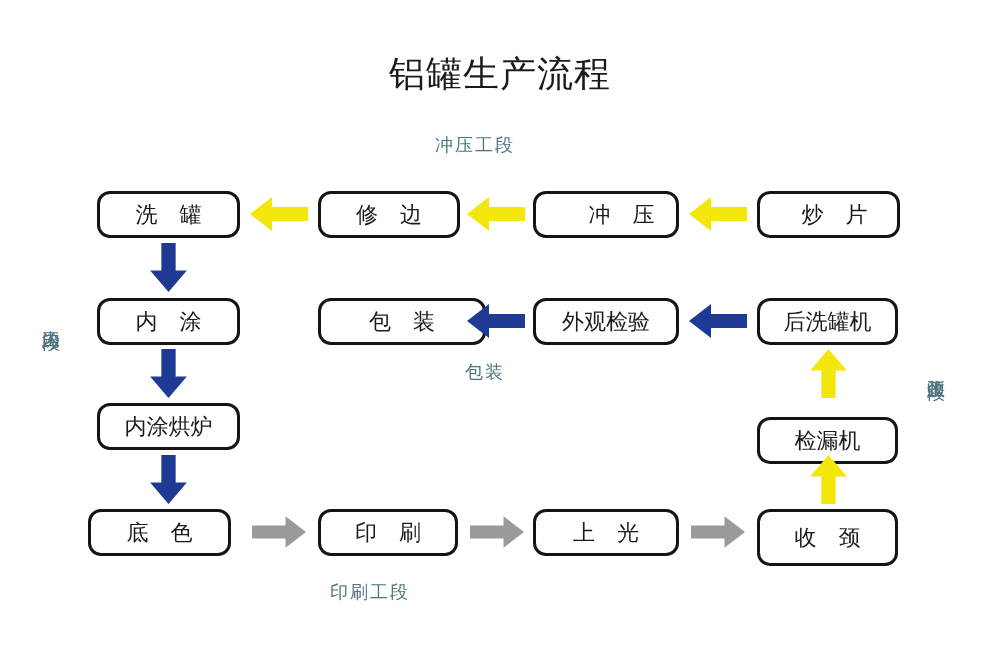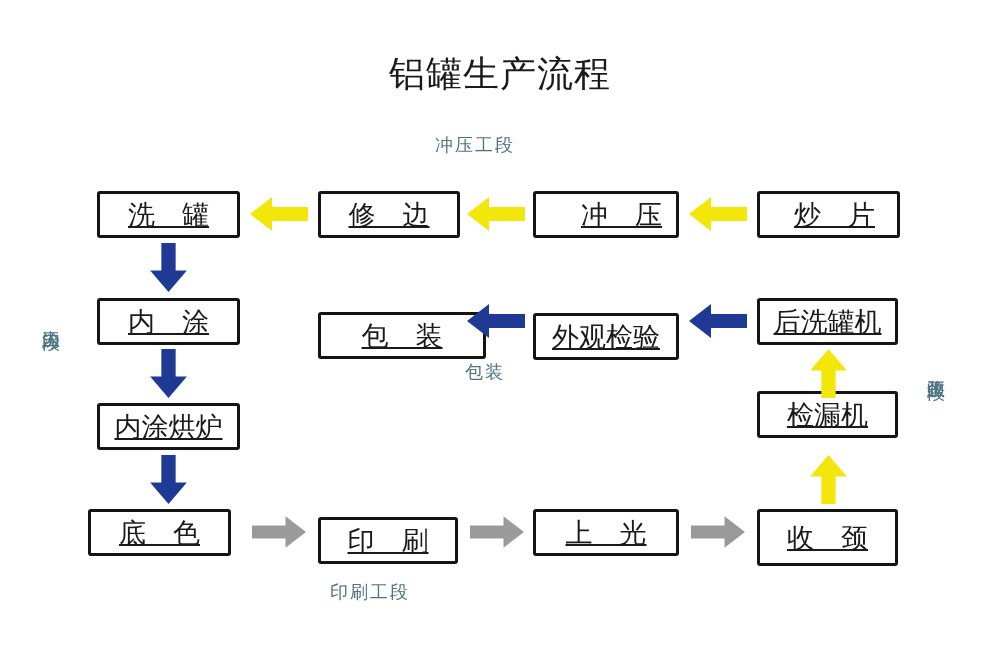--- a/index.html
+++ b/index.html
@@ -30,28 +30,27 @@
   }
   .section-label.vertical {
     writing-mode: vertical-rl;
     text-orientation: upright;
     letter-spacing: 1px;
   }
   .flow-box {
     position: absolute;
     background: #ffffff;
     border: 3px solid #141414;
-    border-radius: 3px;
+    border-radius: 13px;
     display: flex;
     align-items: center;
     justify-content: center;
-    font-size: 27px;
+    font-size: 22px;
     color: #1a1a1a;
     white-space: nowrap;
-    text-decoration: underline;
   }
   .arrow {
     position: absolute;
     display: block;
   }
   .arrow svg { display: block; width: 100%; height: 100%; }
 </style>
 </head>
 <body>
 
@@ -64,29 +63,29 @@
   <div class="section-label" style="left:330px; top:580px;">印刷工段</div>
   <div class="section-label vertical" style="left:39px; top:316px;">内涂工段</div>
   <div class="section-label vertical" style="left:924px; top:366px;">收颈工段</div>
 
   <div class="flow-box" style="left:97px; top:191px; width:143px; height:47px;">洗　罐</div>
   <div class="flow-box" style="left:318px; top:191px; width:142px; height:47px;">修　边</div>
   <div class="flow-box" style="left:533px; top:191px; width:146px; height:47px;padding-left:31px;">冲　压</div>
   <div class="flow-box" style="left:757px; top:191px; width:143px; height:47px;padding-left:12px;">炒　片</div>
 
   <div class="flow-box" style="left:97px; top:298px; width:143px; height:47px;">内　涂</div>
-  <div class="flow-box" style="left:318px; top:312px; width:168px; height:47px;">包　装</div>
-  <div class="flow-box" style="left:533px; top:298px; width:146px; height:47px;margin-top:15px;">外观检验</div>
+  <div class="flow-box" style="left:318px; top:298px; width:168px; height:47px;">包　装</div>
+  <div class="flow-box" style="left:533px; top:298px; width:146px; height:47px;">外观检验</div>
   <div class="flow-box" style="left:757px; top:298px; width:141px; height:47px;">后洗罐机</div>
 
   <div class="flow-box" style="left:97px; top:403px; width:143px; height:47px;">内涂烘炉</div>
-  <div class="flow-box" style="left:757px; top:391px; width:141px; height:47px;">检漏机</div>
+  <div class="flow-box" style="left:757px; top:417px; width:141px; height:47px;">检漏机</div>
 
   <div class="flow-box" style="left:88px; top:509px; width:143px; height:47px;">底　色</div>
-  <div class="flow-box" style="left:318px; top:509px; width:140px; height:47px;margin-top:8px;">印　刷</div>
+  <div class="flow-box" style="left:318px; top:509px; width:140px; height:47px;">印　刷</div>
   <div class="flow-box" style="left:533px; top:509px; width:146px; height:47px;">上　光</div>
   <div class="flow-box" style="left:757px; top:509px; width:141px; height:57px;">收　颈</div>
 
   <span class="arrow" style="left:250px; top:197px; width:58px; height:34px;">
     <svg viewBox="0 0 58 34">
         <polygon points="0,17 22,0 22,10 58,10 58,24 22,24 22,34" fill="#f2e60a"></polygon>
       </svg>
   </span>
   <span class="arrow" style="left:467px; top:197px; width:58px; height:34px;">
     <svg viewBox="0 0 58 34">

